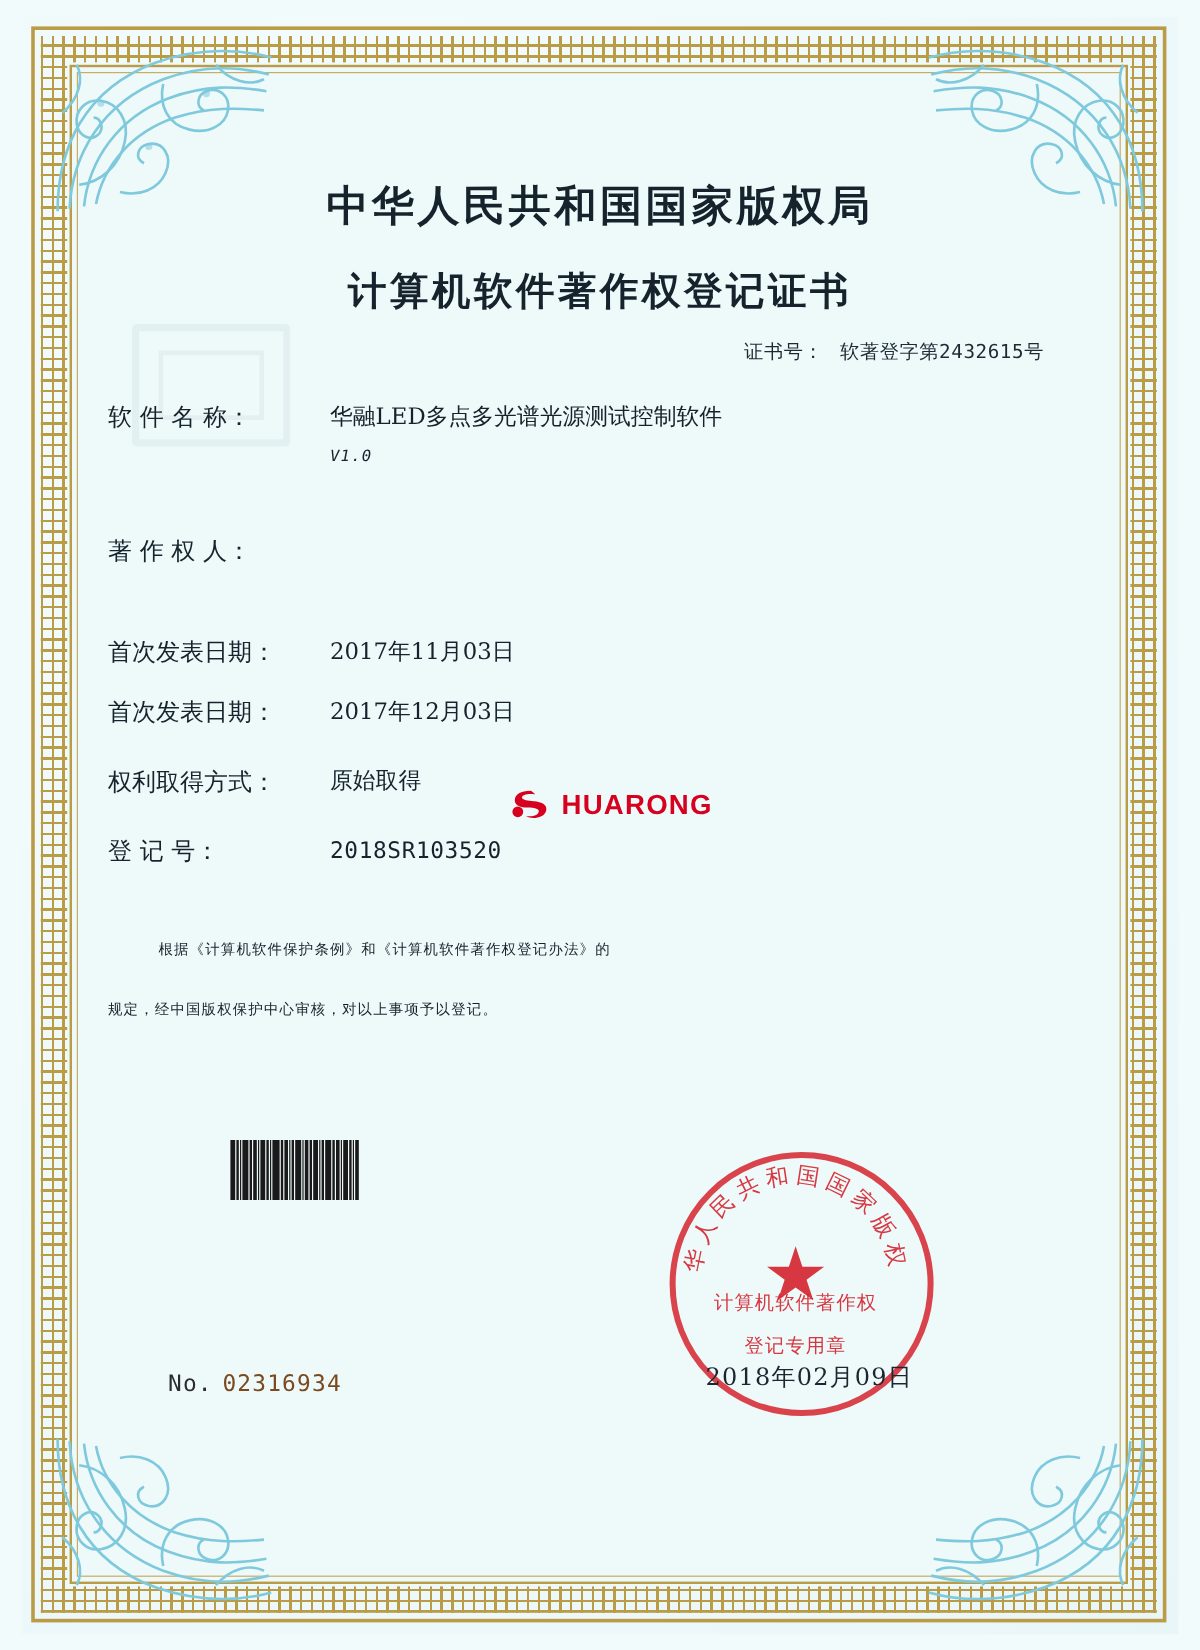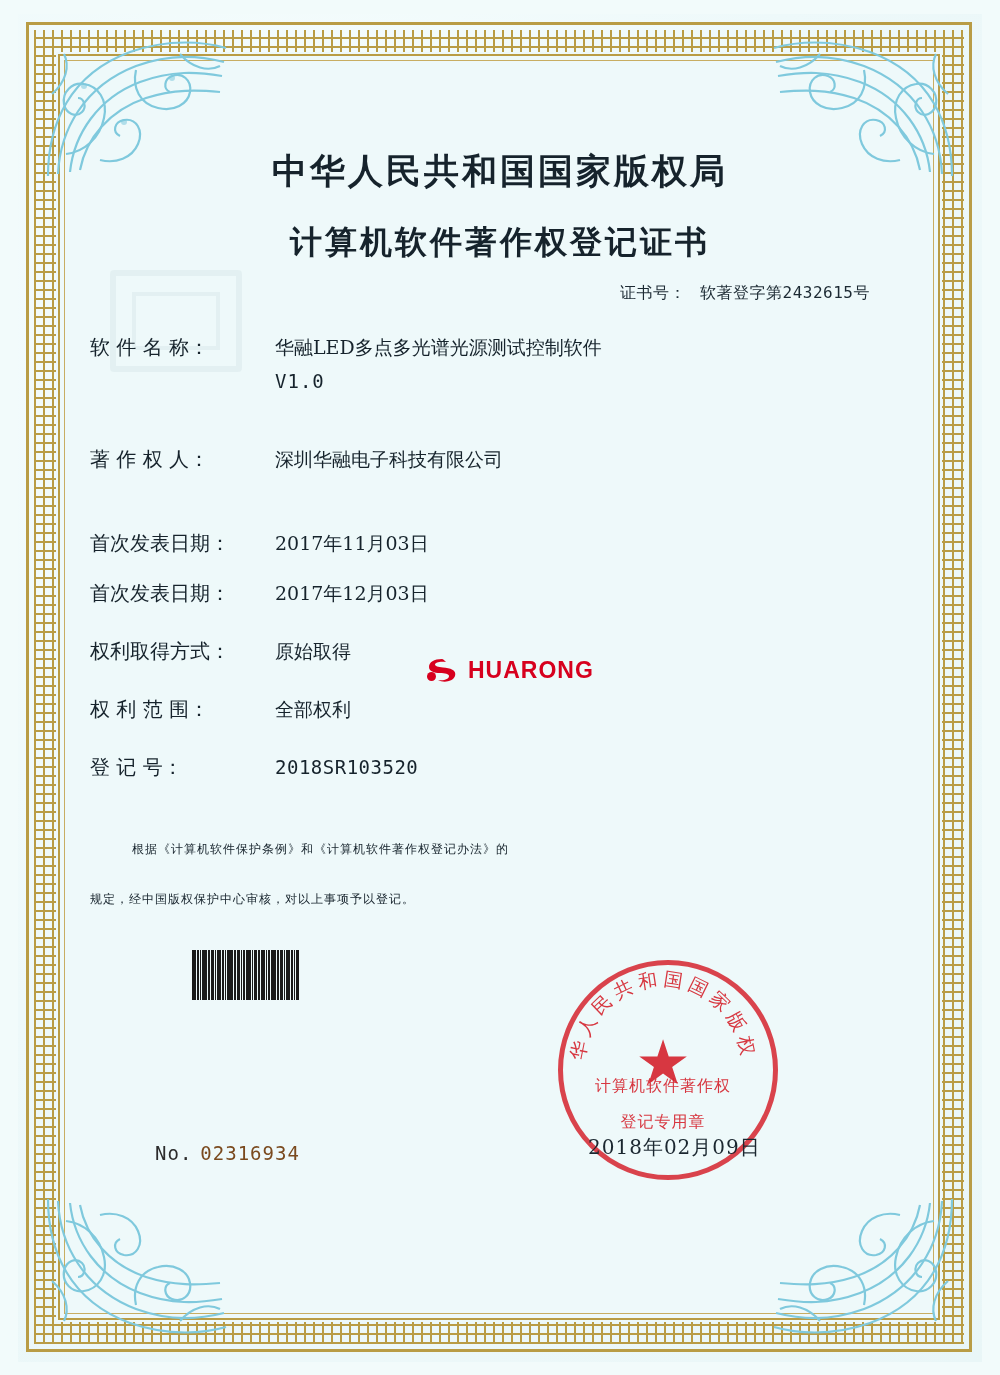--- a/index.html
+++ b/index.html
@@ -161,22 +161,23 @@
     letter-spacing: 0px;
   }
   .field-value {
     font-family: "DejaVu Serif", serif;
     font-size: 19px;
     color: #16232c;
   }
   .field-value .sub {
     display: block;
     font-family: "DejaVu Sans Mono", monospace;
-    font-size: 19px;
-    letter-spacing: 1px;
+    font-size: 13px;
+    letter-spacing: 1px;
+    font-style: italic;
   }
   .mono {
     font-family: "DejaVu Sans Mono", monospace;
     letter-spacing: .5px;
   }
 
   .gap-lg { height: 34px; }
 
   .statement {
     margin-top: 40px;
@@ -263,21 +264,21 @@
     position: absolute;
     left: 588px; top: 1134px;
     font-family: "DejaVu Serif", serif;
     font-size: 20px;
     color: #1b2730;
     letter-spacing: 1px;
   }
 
   .doc-no {
     position: absolute;
-    left: 155px; top: 1142px;
+    left: 140px; top: 1142px;
     font-family: "DejaVu Sans Mono", monospace;
     font-size: 19px;
     color: #2c2c2c;
     letter-spacing: 1px;
   }
   .doc-no .num { color: #7a4a1e; margin-left: 8px; }
 </style>
 </head>
 <body>
 
@@ -371,44 +372,39 @@
       <div class="field-row">
         <div class="field-label">软 件 名 称：</div>
         <div class="field-value">
           <span>华融LED多点多光谱光源测试控制软件</span>
           <span class="sub">V1.0</span>
         </div>
       </div>
 
       <div class="field-row" style="margin-top:44px">
         <div class="field-label">著 作 权 人：</div>
-        <div class="field-value">深圳华融电子科技有限公司</div>
       </div>
 
       <div class="gap-lg"></div>
 
       <div class="field-row">
         <div class="field-label">首次发表日期：</div>
         <div class="field-value">2017年11月03日</div>
       </div>
 
       <div class="field-row" style="">
         <div class="field-label">首次发表日期：</div>
         <div class="field-value">2017年12月03日</div>
       </div>
 
       <div class="field-row" style="margin-top:24px">
         <div class="field-label">权利取得方式：</div>
         <div class="field-value">原始取得</div>
       </div>
 
-      <div class="field-row" style="margin-top:24px">
-        <div class="field-label">权 利 范 围：</div>
-        <div class="field-value">全部权利</div>
-      </div>
 
       <div class="field-row" style="margin-top:24px">
         <div class="field-label">登 记 号：</div>
         <div class="field-value mono">2018SR103520</div>
       </div>
 
     </div>
 
     <div class="statement">
       <div><span class="indent"></span><span>根据《计算机软件保护条例》和《计算机软件著作权登记办法》的</span></div>

